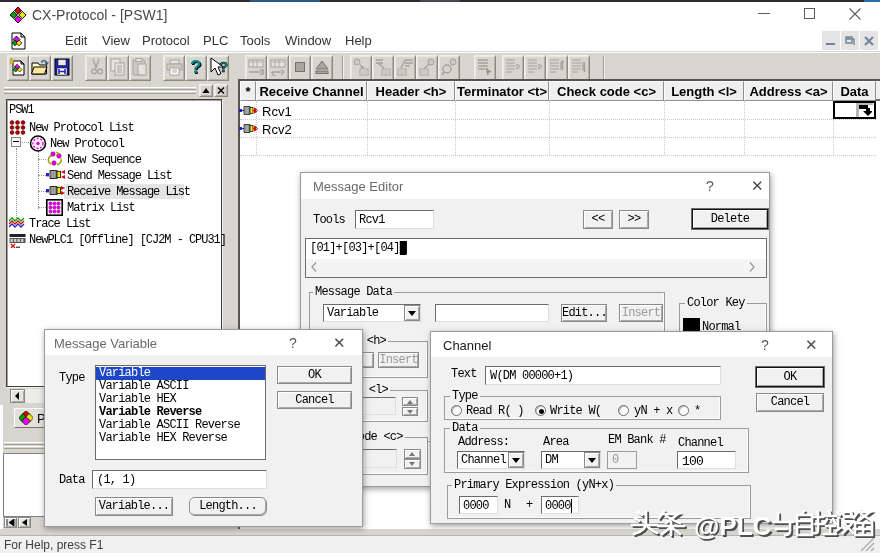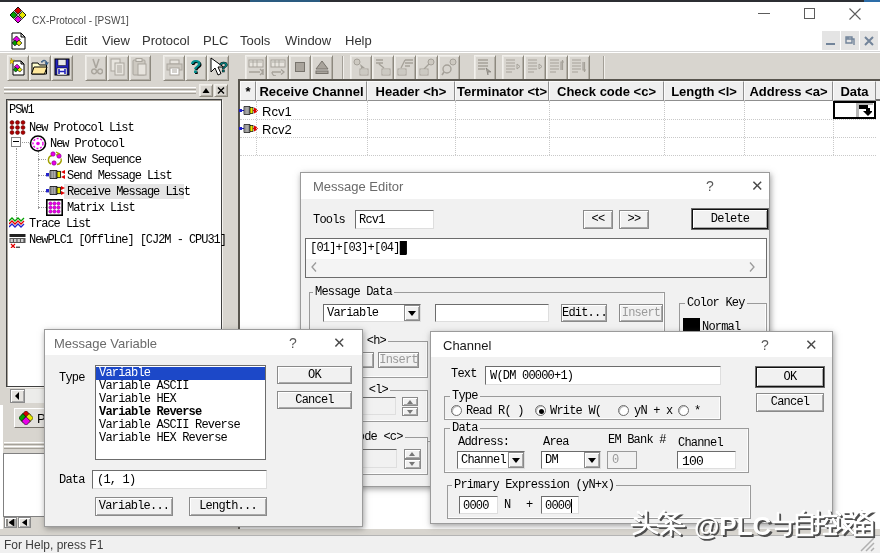--- a/index.html
+++ b/index.html
@@ -42,21 +42,21 @@
 
   <div class="abs" style="left:0;top:2px;width:880px;height:28px;background:#fff;"></div>
   <svg class="abs" style="left:9px;top:6px" width="18" height="18" viewBox="0 0 18 18">
     <g stroke="#000" stroke-width="0.9">
       <path d="M9 1 L12.6 4.6 L9 8.2 L5.4 4.6 Z" fill="#d40000"></path>
       <path d="M4.6 5.4 L8.2 9 L4.6 12.6 L1 9 Z" fill="#00a000"></path>
       <path d="M13.4 5.4 L17 9 L13.4 12.6 L9.8 9 Z" fill="#e8e800"></path>
       <path d="M9 9.8 L12.6 13.4 L9 17 L5.4 13.4 Z" fill="#e800e8"></path>
     </g>
   </svg>
-  <div class="abs" style="left:32px;top:7px;font-size:10px;color:#494949;margin-top:8px;">CX-Protocol - [PSW1]</div>
+  <div class="abs" style="left:32px;top:7px;font-size:14px;color:#494949;">CX-Protocol - [PSW1]</div>
   <div class="abs" style="left:758px;top:13px;width:12px;height:1px;background:#5c5c5c;"></div>
   <div class="abs" style="left:804px;top:8px;width:11px;height:11px;border:1px solid #5c5c5c;"></div>
   <svg class="abs" style="left:849px;top:8px" width="12" height="12" viewBox="0 0 12 12">
     <path d="M0.5 0.5 L11.5 11.5 M11.5 0.5 L0.5 11.5" stroke="#5c5c5c" stroke-width="1.1"></path>
   </svg>
 
   <div class="abs" style="left:0;top:30px;width:880px;height:22px;background:#fff;border-bottom:1px solid #d5d5d5;"></div>
   <svg class="abs" style="left:10px;top:32px" width="17" height="18" viewBox="0 0 17 18">
     <path d="M2 1 h9 l4 4 v12 h-13 z" fill="#fff" stroke="#000"></path>
     <path d="M11 1 l4 4 h-4 z" fill="#ddd" stroke="#000"></path>
@@ -505,21 +505,21 @@
     <div class="abs mono" style="left:54px;top:50px;line-height:13px;">Variable ASCII</div>
     <div class="abs mono" style="left:54px;top:63px;line-height:13px;">Variable HEX</div>
     <div class="abs mono" style="left:54px;top:76px;line-height:13px;font-weight:bold;">Variable Reverse</div>
     <div class="abs mono" style="left:54px;top:89px;line-height:13px;">Variable ASCII Reverse</div>
     <div class="abs mono" style="left:54px;top:102px;line-height:13px;">Variable HEX Reverse</div>
     <div class="abs btn3d mono" style="left:232px;top:36px;width:75px;height:18px;text-align:center;line-height:16px;">OK</div>
     <div class="abs btn3d mono" style="left:232px;top:61px;width:75px;height:18px;text-align:center;line-height:16px;">Cancel</div>
     <div class="abs mono" style="left:14px;top:143px;">Data</div>
     <div class="abs sunk mono" style="left:47px;top:140px;width:175px;height:19px;padding:2px 4px;">(1, 1)</div>
     <div class="abs btn3d mono" style="left:50px;top:167px;width:78px;height:19px;text-align:center;line-height:17px;">Variable...</div>
-    <div class="abs btn3d mono" style="left:144px;top:167px;width:78px;height:19px;text-align:center;line-height:17px;">Length...</div>
+    <div class="abs btn3d mono" style="left:144px;top:167px;width:78px;height:19px;text-align:center;line-height:17px;border-radius:6px;">Length...</div>
   </div>
 
   <div id="dlg-channel" class="abs dlg" style="left:430px;top:331px;width:403px;height:193px;">
     <div class="dtitle" style="height:25px;"></div>
     <div class="dtext" style="color:#1a1a1a;">Channel</div>
     <div class="dq" style="left:330px;">?</div>
     <div class="dx" style="left:374px;">✕</div>
     <div class="abs mono" style="left:20px;top:35px;">Text</div>
     <div class="abs sunk mono" style="left:54px;top:34px;width:236px;height:19px;padding:2px 4px;">W(DM 00000+1)</div>
     <div class="abs btn3d mono" style="left:325px;top:35px;width:68px;height:20px;text-align:center;line-height:18px;border:1px solid #111;box-shadow:inset 1px 1px 0 #fff, inset -1px -1px 0 #a9a9a9, 0 0 0 1px #6b6b6b;">OK</div>

